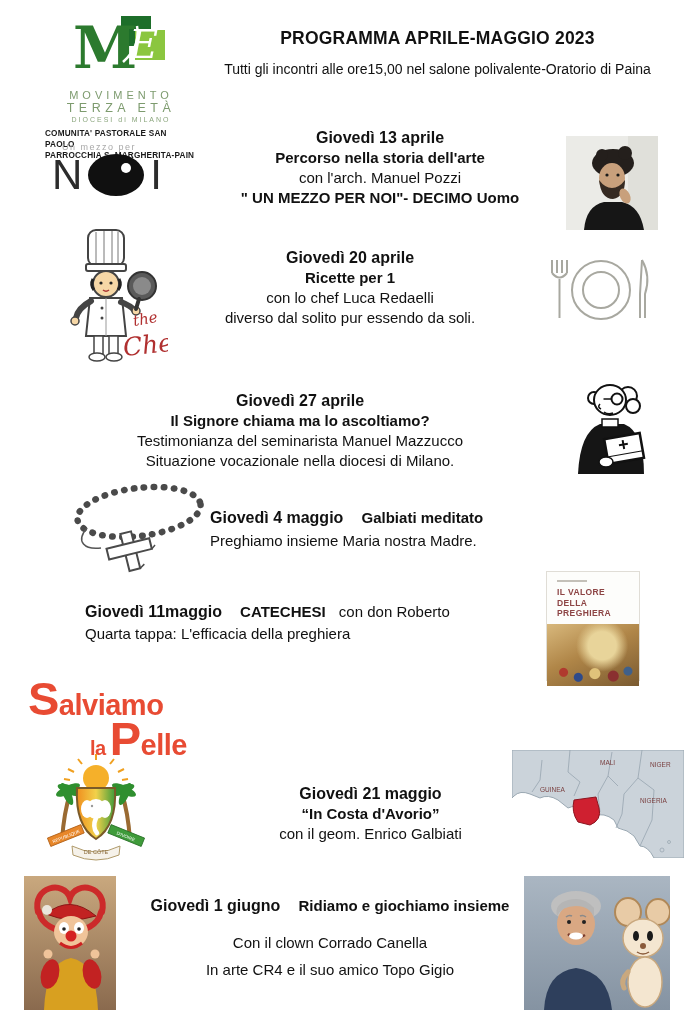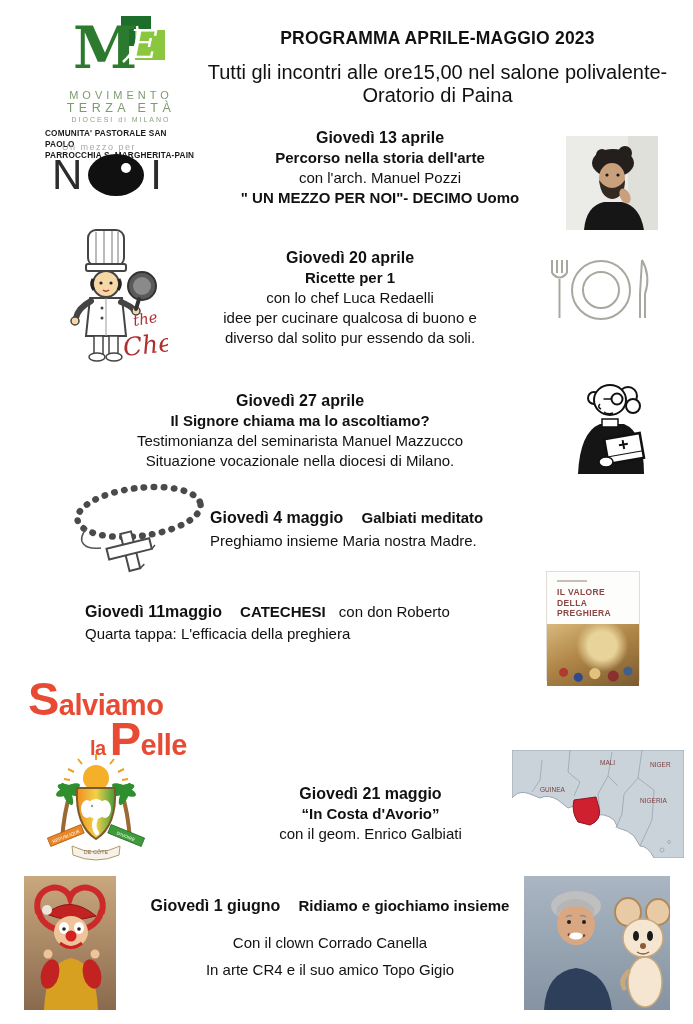--- a/index.html
+++ b/index.html
@@ -10,21 +10,21 @@
   .abs{position:absolute;}
   .center{text-align:center;}
   .ev{font-size:15px;line-height:1.32;}
   .date{font-weight:bold;font-size:16px;}
   .b{font-weight:bold;}
   .gap{display:inline-block;margin-left:14px;}
   .gap-sm{display:inline-block;margin-left:9px;}
 
   
   .title{font-size:17.5px;letter-spacing:.2px;}
-  .subtitle{font-size:20px;}
+  .subtitle{font-size:14px;}
   .org1{color:#7d9b6e;font-size:11px;letter-spacing:4px;margin-top:1px;}
   .org2{color:#7d9b6e;font-size:12.5px;letter-spacing:4.5px;}
   .org3{color:#8aa57c;font-size:7px;letter-spacing:2px;margin-top:1px;}
   .community{font-size:8.2px;font-weight:bold;color:#1a1a1a;line-height:1.35;margin-top:5px;text-align:left;letter-spacing:.2px;}
 
   
   .mezzo-tag{color:#a9a9a9;font-size:9px;letter-spacing:1.5px;padding-left:10px;margin-bottom:2px;}
   .noi{display:flex;align-items:center;gap:6px;}
   .noi-letter{font-size:42px;font-weight:300;color:#2c2c2c;line-height:1;transform:scaleY(1.0);}
   .noi-disc{position:relative;width:56px;height:42px;background:#101010;border-radius:50%;}
@@ -134,21 +134,20 @@
     <ellipse cx="51" cy="133" rx="8" ry="4" fill="#fff" stroke="#444" stroke-width="1.5"></ellipse>
     <ellipse cx="68" cy="133" rx="8" ry="4" fill="#fff" stroke="#444" stroke-width="1.5"></ellipse>
     <text x="88" y="102" font-size="15" font-style="italic" font-family="DejaVu Serif, serif" fill="#b03030" transform="rotate(-10 88 102)">the</text>
     <text x="78" y="132" font-size="25" font-style="italic" font-family="DejaVu Serif, serif" fill="#b03030" transform="rotate(-6 78 132)">Chef</text>
   </svg>
 
   <div class="abs ev center" style="left:180px;top:247px;width:340px;">
     <div><span class="date">Giovedì 20 aprile</span></div>
     <div class="b">Ricette per 1</div>
     <div>con lo chef Luca Redaelli</div>
-    <div>idee per cucinare qualcosa di buono e</div>
     <div>diverso dal solito pur essendo da soli.</div>
   </div>
 
   <svg class="abs" style="left:536px;top:252px;" width="130" height="74" viewBox="0 0 130 74">
     <g stroke="#a8a8a0" stroke-width="2" fill="none">
       <circle cx="65" cy="38" r="29"></circle>
       <circle cx="65" cy="38" r="18"></circle>
       <path d="M16,8 v13 m5,-13 v13 m5,-13 v13 m5,-13 v13"></path>
       <path d="M16,21 q7.5,9 15,0"></path>
       <path d="M23.5,27 V66"></path>

